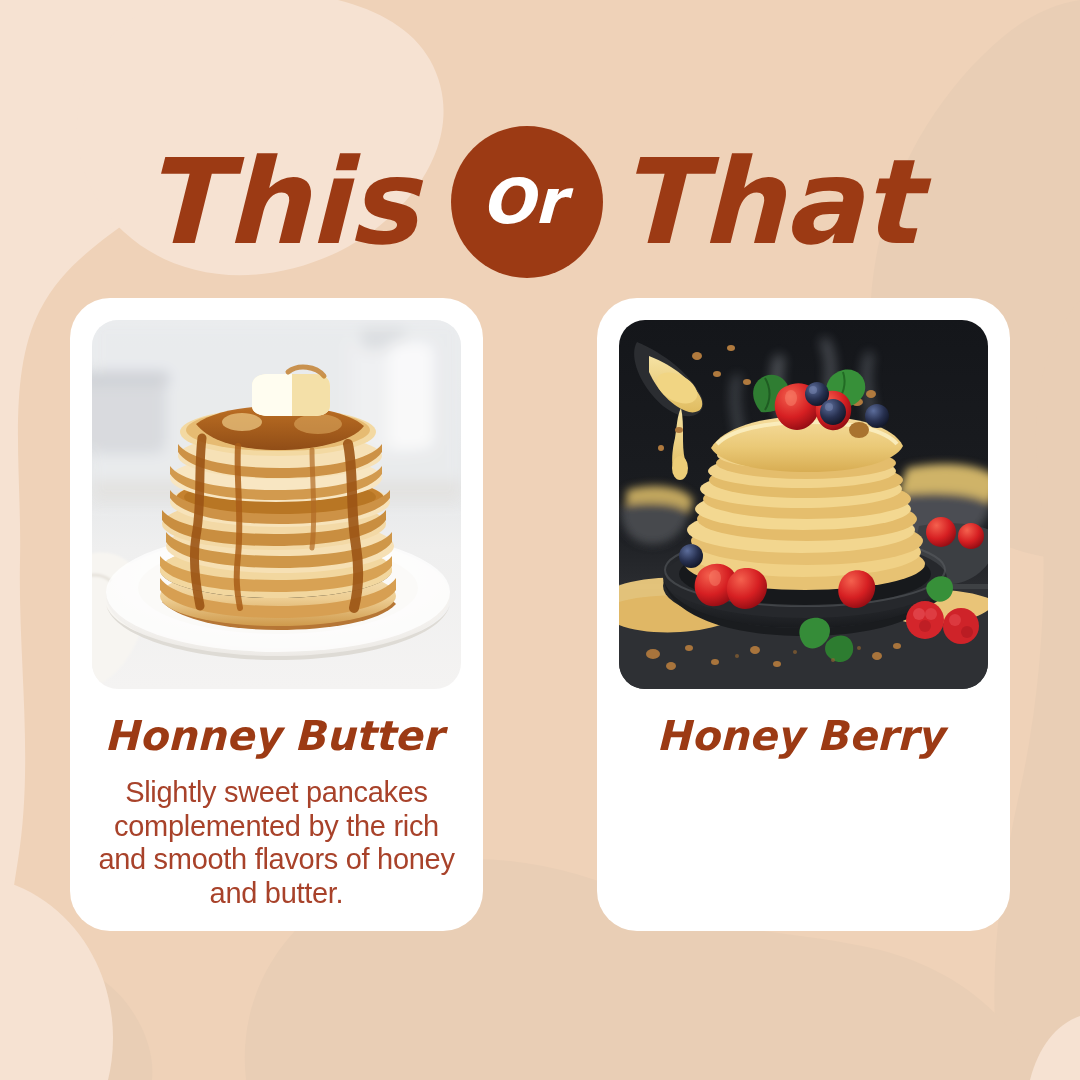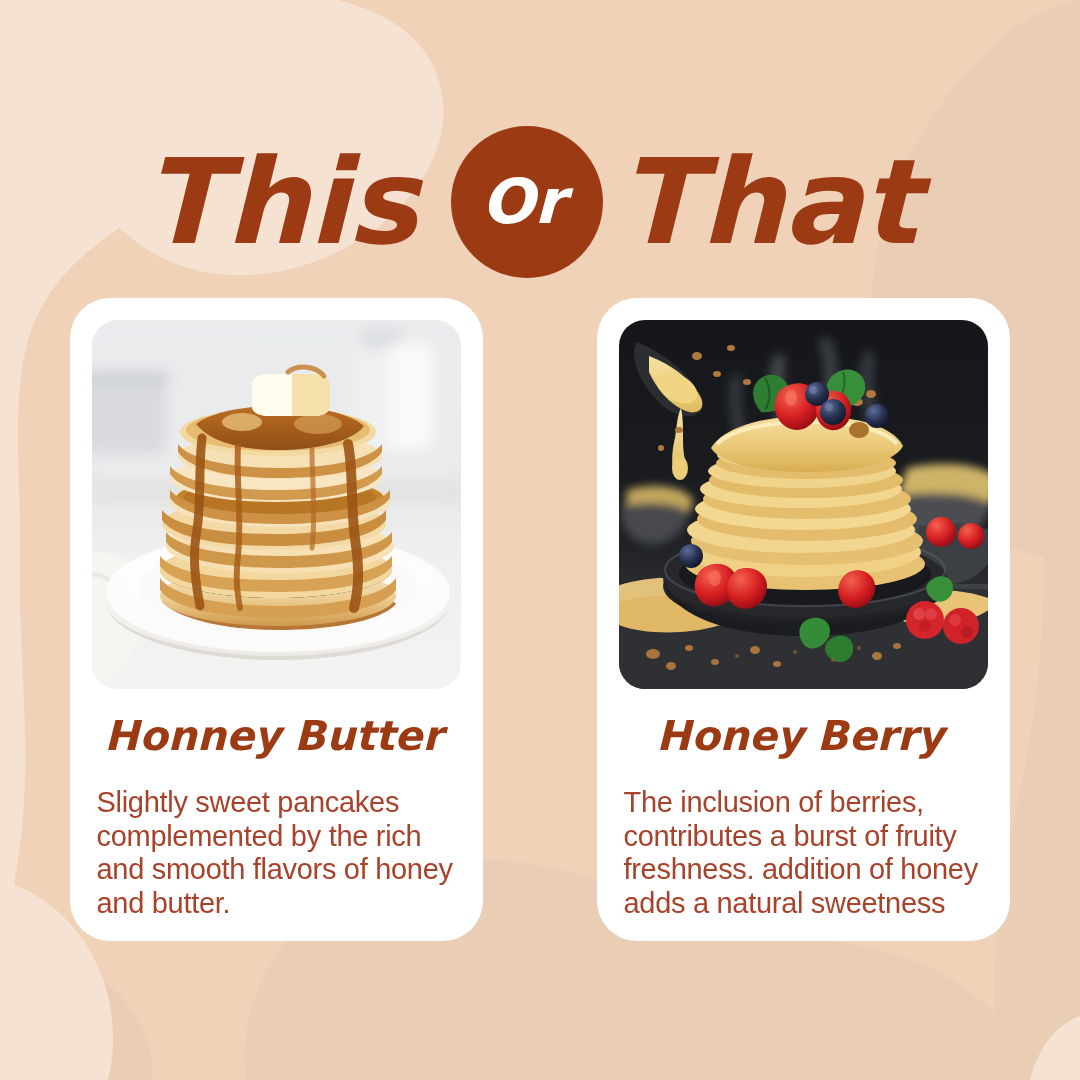--- a/index.html
+++ b/index.html
@@ -115,27 +115,27 @@
     font-weight: 700;
     font-style: italic;
     color: #9C3A14;
     line-height: 1.05;
     letter-spacing: 0px;
     text-align: center;
     transform: skewX(-3deg);
   }
 
   .card-desc {
-    margin-top: 28px;
+    margin-top: 18px;
     font-family: "Liberation Sans", sans-serif;
     font-size: 29px;
     font-weight: 400;
     color: #A8422A;
     line-height: 1.16;
-    text-align: left;
+    text-align: center;
     letter-spacing: -0.3px;
     max-width: 360px;
   }
 </style>
 </head>
 <body>
 
 <svg id="bg-layer" viewBox="0 0 1080 1080" preserveAspectRatio="none" aria-hidden="true">
   <rect x="0" y="0" width="1080" height="1080" fill="#EFD2B8"></rect>
 
@@ -507,17 +507,16 @@
           <g fill="#8e6331" opacity="0.7">
             <circle cx="118" cy="336" r="2"></circle>
             <circle cx="176" cy="332" r="2"></circle>
             <circle cx="214" cy="340" r="2"></circle>
             <circle cx="240" cy="328" r="2"></circle>
           </g>
         </svg>
       </div>
 
       <div class="card-title">Honey Berry</div>
-      <div class="card-desc">The inclusion of berries, contributes a burst of fruity freshness. addition of honey adds a natural sweetness</div>
     </div>
 
   </div>
 </div>
 
 </body></html>

